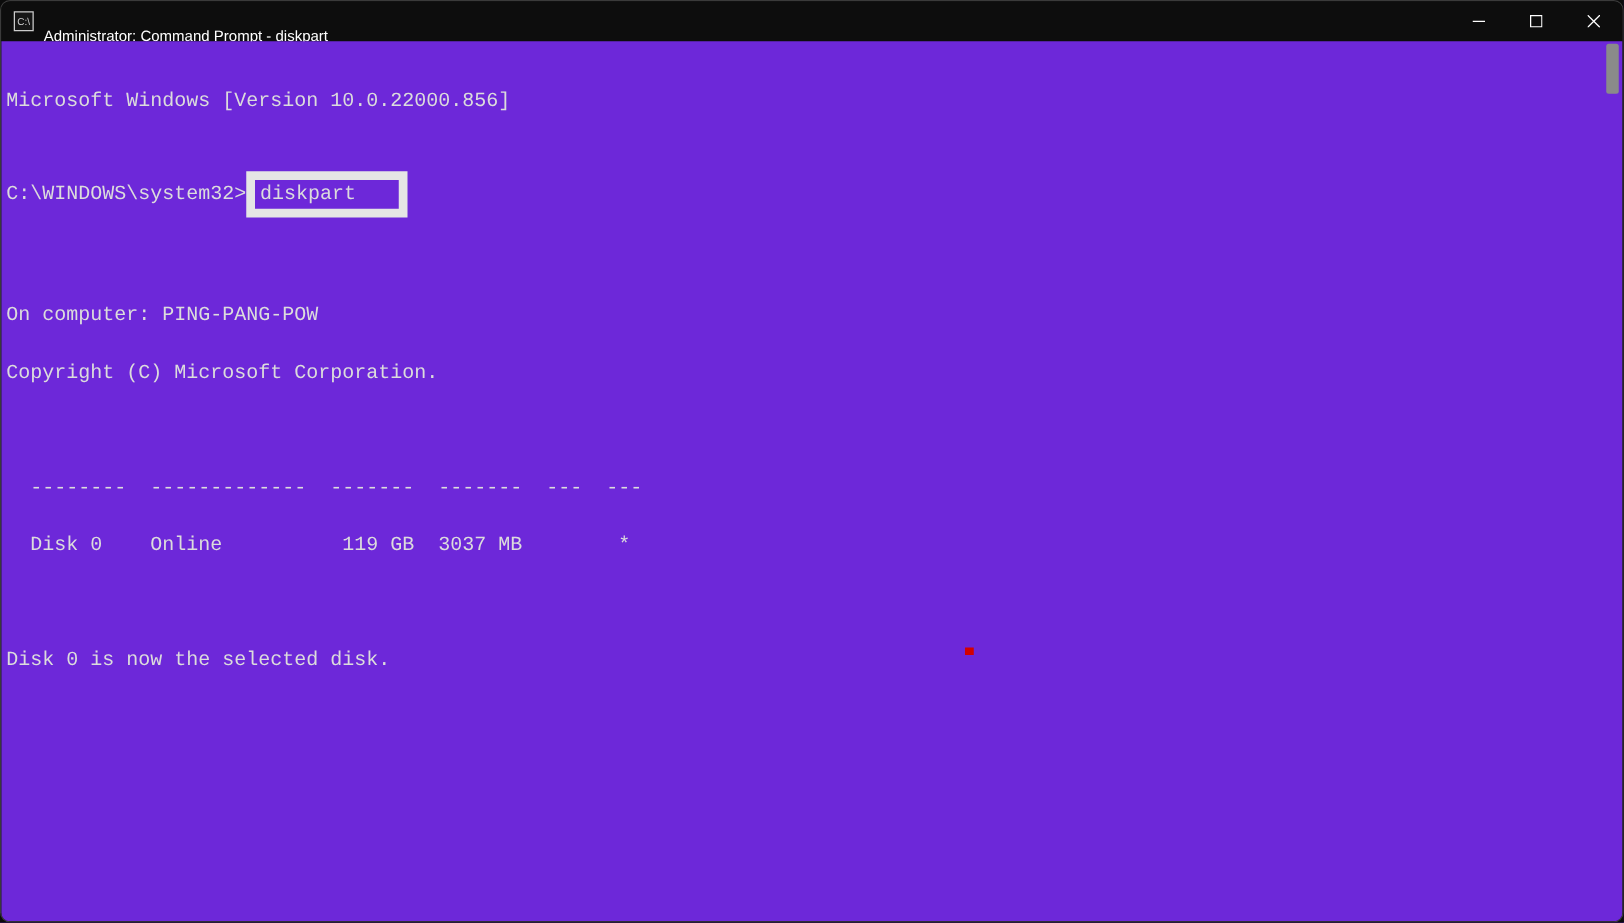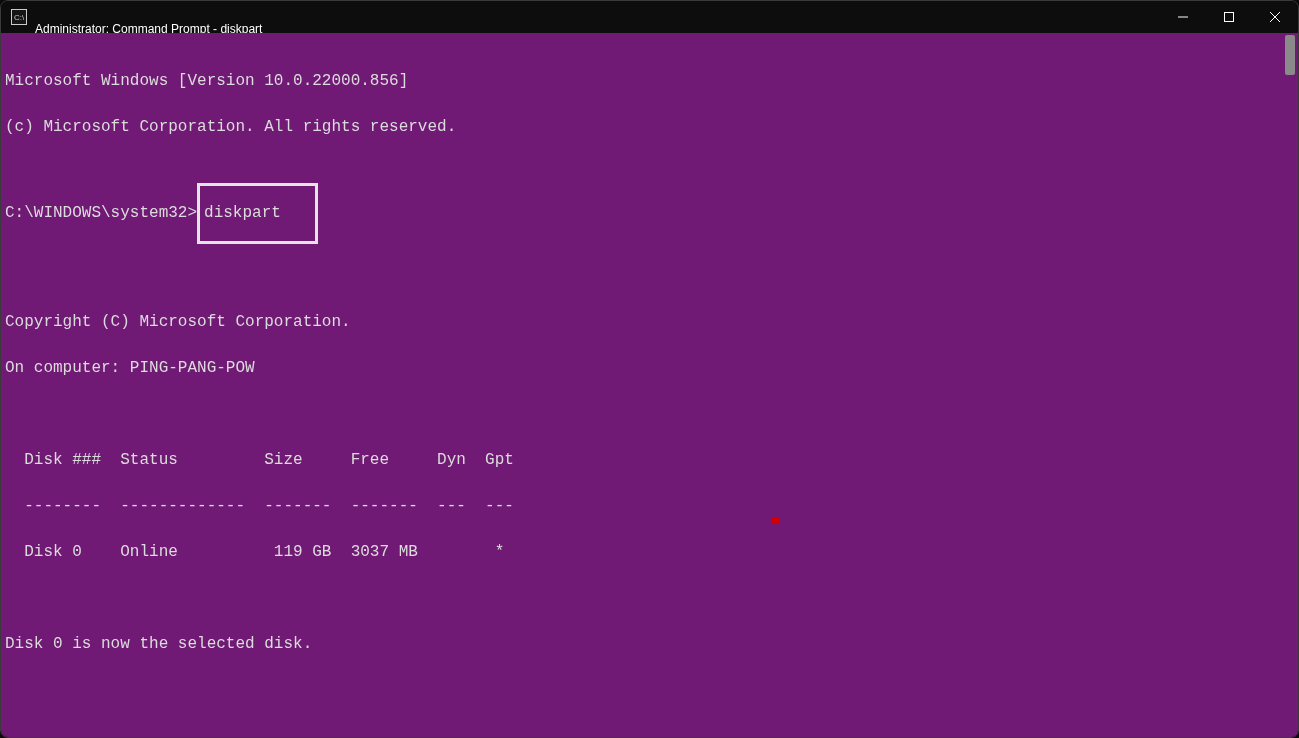--- a/index.html
+++ b/index.html
@@ -35,33 +35,33 @@
   .winbtn {
     width: 46px; height: 32px;
     display: inline-flex; align-items: center; justify-content: center;
     color: #ffffff; cursor: pointer;
   }
   .winbtn svg { width: 10px; height: 10px; stroke: #ffffff; stroke-width: 1; fill: none; }
 
   .terminal {
     position: absolute;
     left: 0; right: 0; top: 32px; bottom: 0;
-    background: #701a75;
+    background: #6d28d9;
     color: #dcdcdc;
     font-size: 16px;
     line-height: 23px;
     padding: 14px 0 0 4px;
     white-space: pre;
     letter-spacing: 0px;
   }
   .line { white-space: pre; }
   .hl {
     display: inline-block;
-    border: 3px solid #e5e5e5;
-    padding: 16px 4px;
+    border: 7px solid #e5e5e5;
+    padding: 0 4px;
     margin: -2px 0;
   }
   .hl-wide { padding-right: 34px; }
   .scrollbar-track {
     position: absolute;
     top: 32px; right: 2px; bottom: 2px;
     width: 14px;
   }
   .scrollbar-thumb {
     position: absolute;
@@ -99,30 +99,28 @@
     <div class="winbtn close">
       <svg viewBox="0 0 10 10">
           <line x1="0" y1="0" x2="10" y2="10"></line>
           <line x1="10" y1="0" x2="0" y2="10"></line>
         </svg>
     </div>
   </div>
 
   <div class="terminal">
 <div class="line">Microsoft Windows [Version 10.0.22000.856]</div>
-<div class="line">(c) Microsoft Corporation. All rights reserved.</div>
 <div class="line"></div>
 <div class="line"><span>C:\WINDOWS\system32&gt;</span><span class="hl hl-wide">diskpart</span></div>
 <div class="line"></div>
 <div class="line"></div>
+<div class="line">On computer: PING-PANG-POW</div>
 <div class="line">Copyright (C) Microsoft Corporation.</div>
-<div class="line">On computer: PING-PANG-POW</div>
 <div class="line"></div>
 <div class="line"></div>
-<div class="line">  Disk ###  Status         Size     Free     Dyn  Gpt</div>
 <div class="line">  --------  -------------  -------  -------  ---  ---</div>
 <div class="line">  Disk 0    Online          119 GB  3037 MB        *</div>
 <div class="line"></div>
 <div class="line"></div>
 <div class="line">Disk 0 is now the selected disk.</div>
 <div class="line"></div>
 
 <div class="line"></div>
 
 <div class="line"></div>

